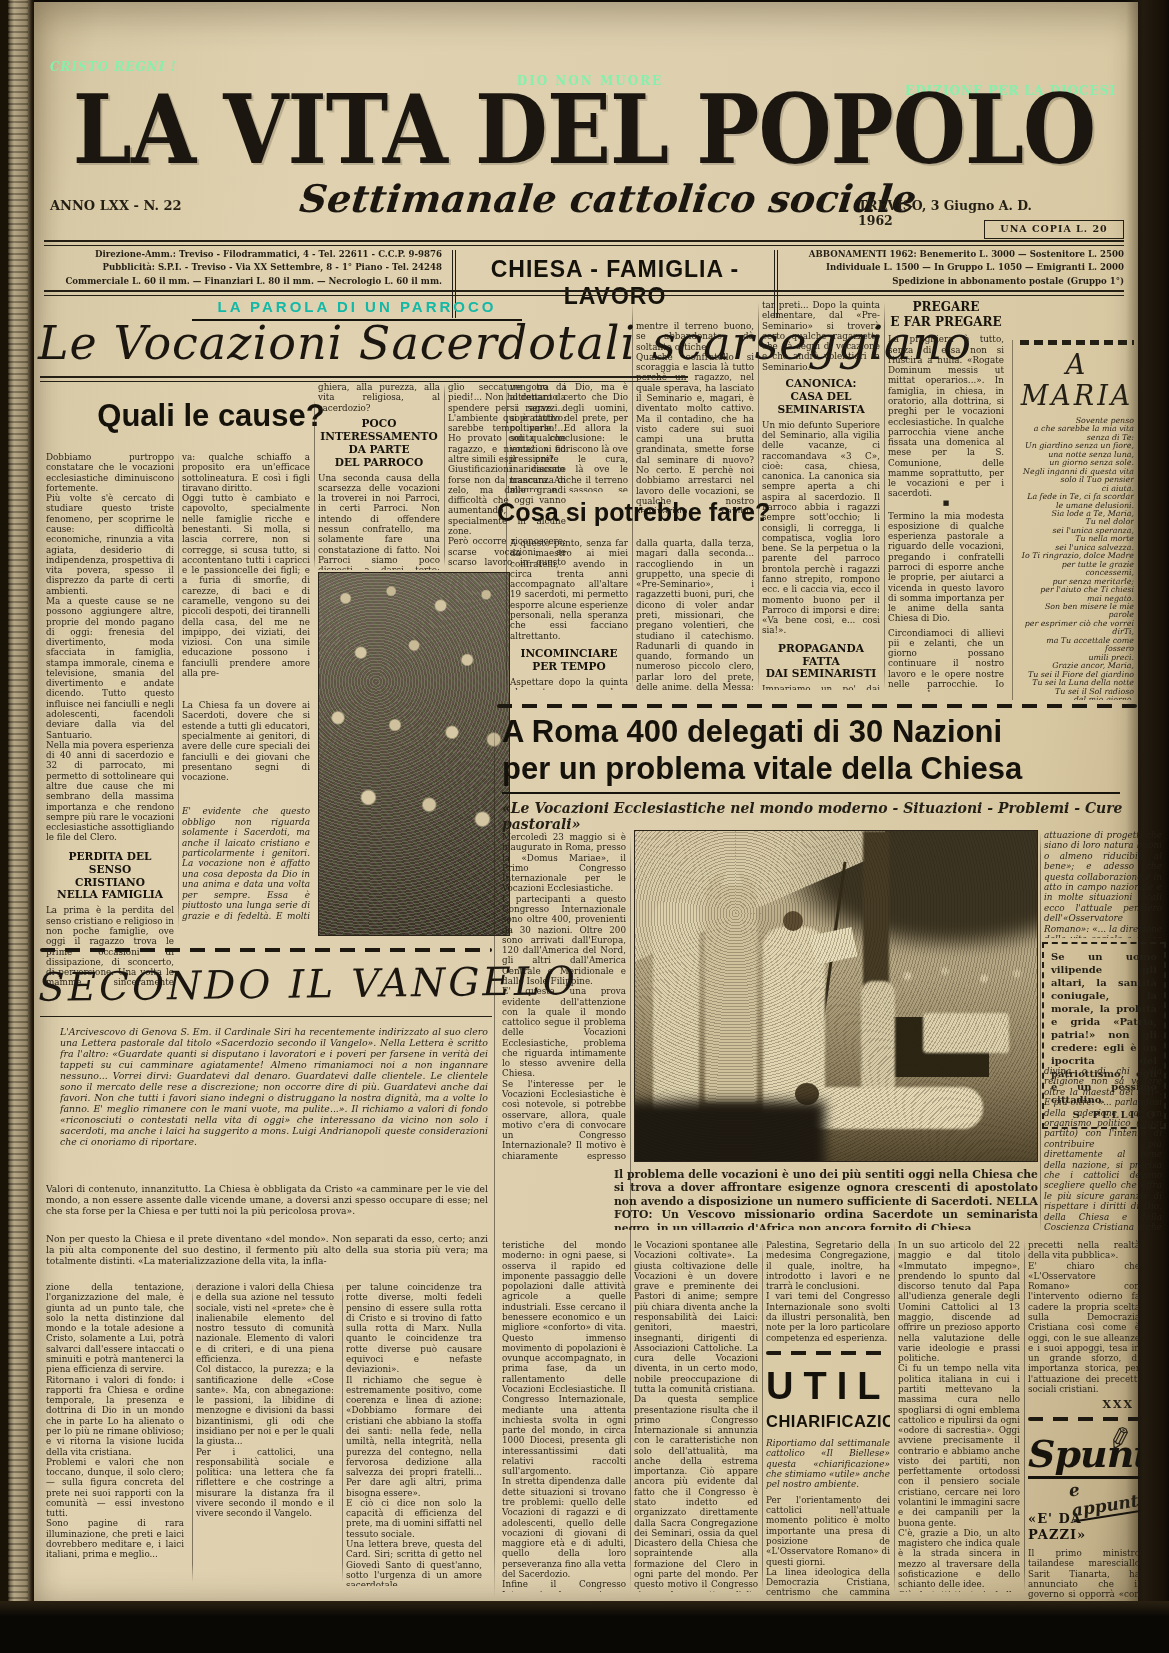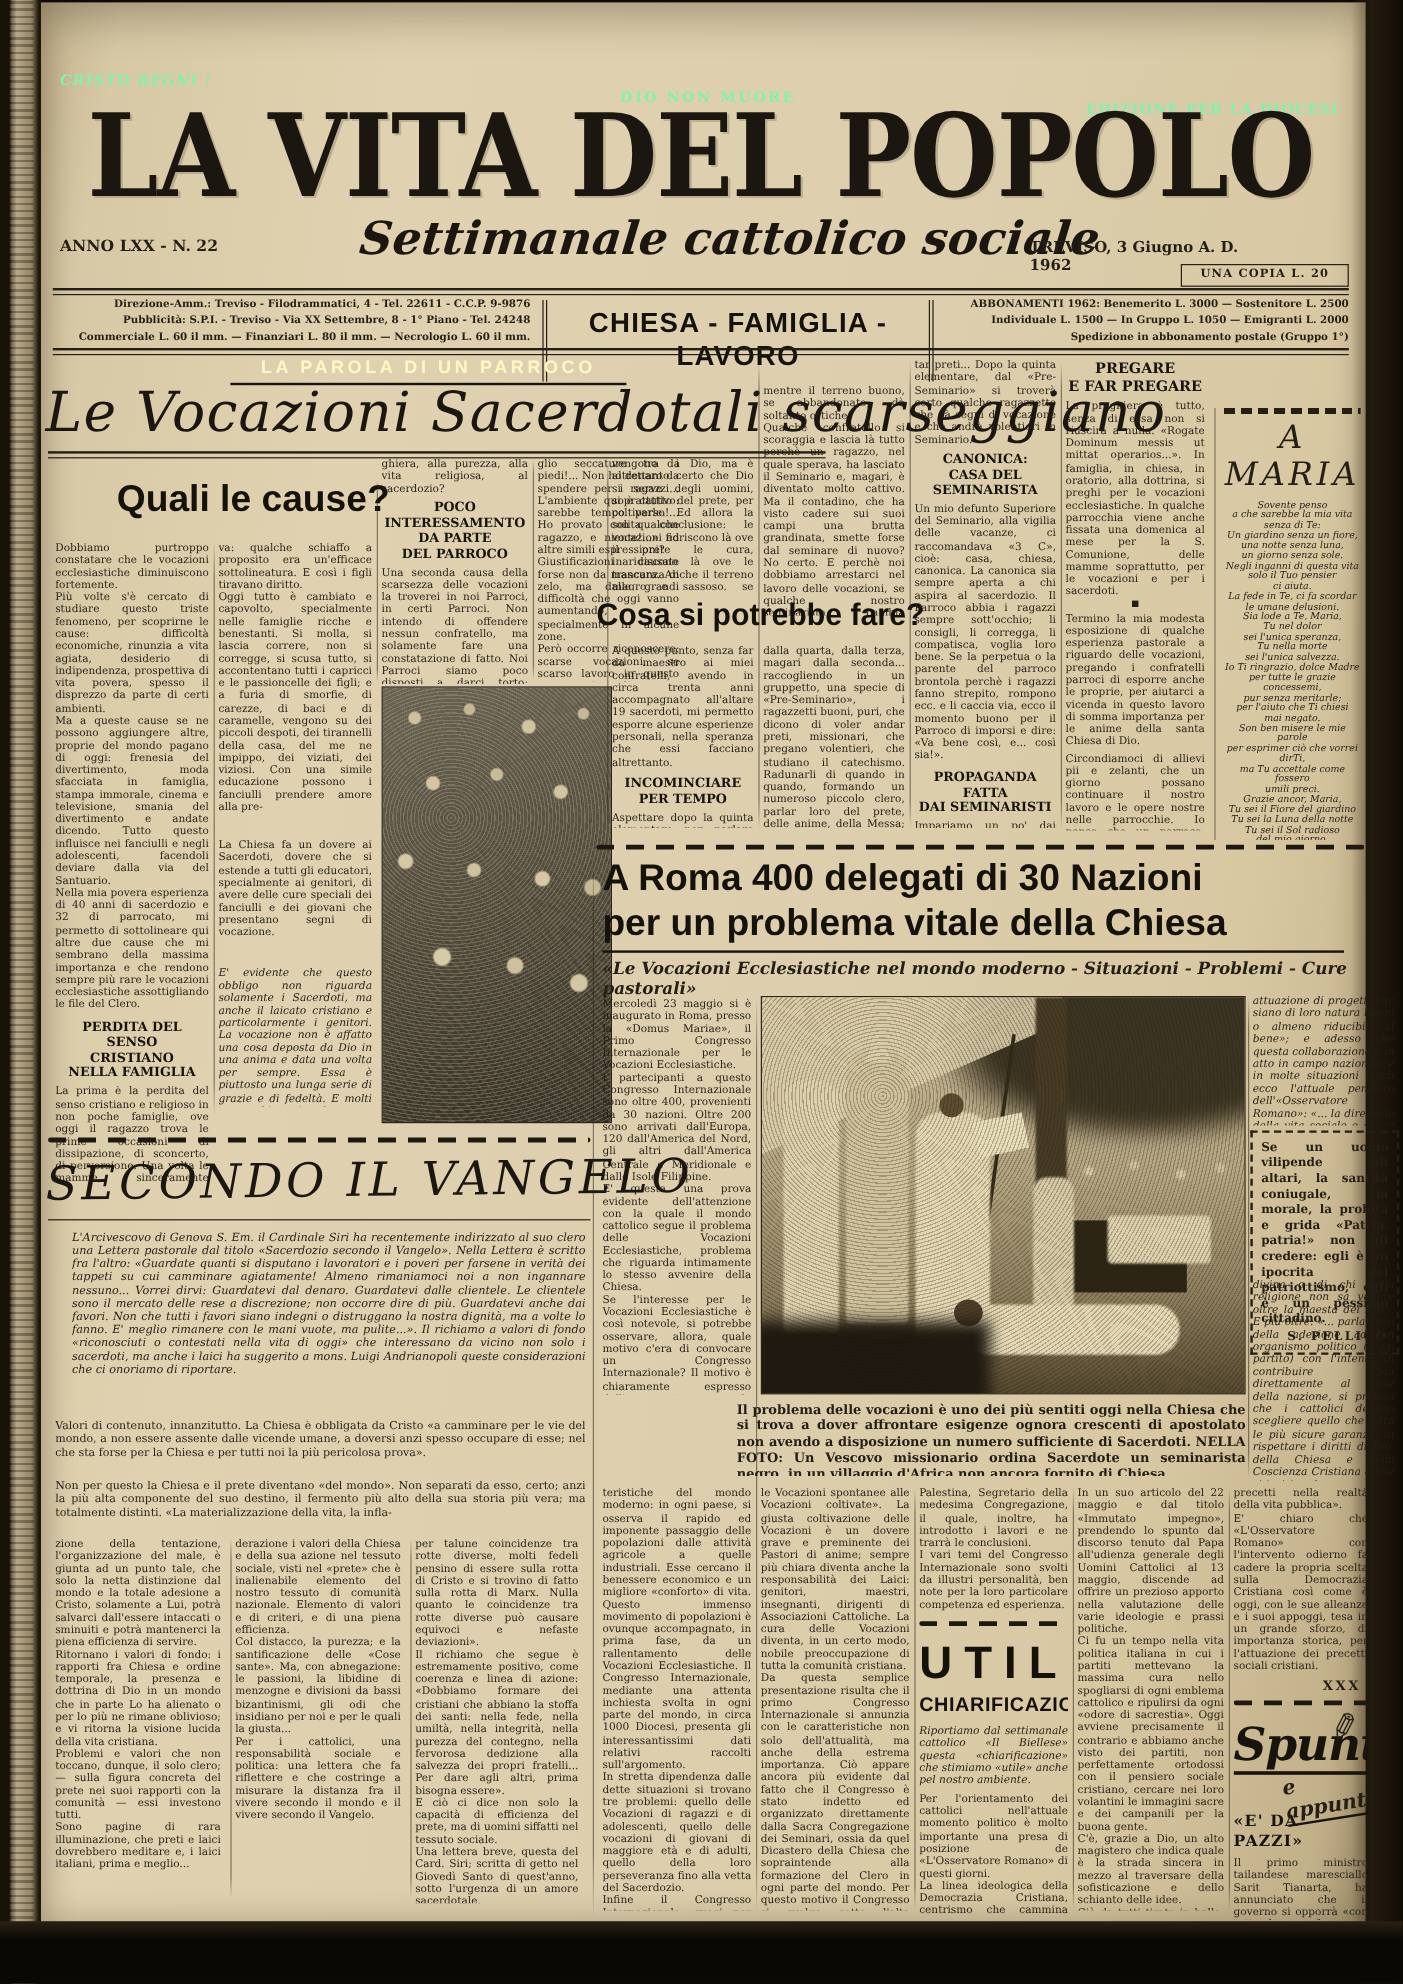--- a/index.html
+++ b/index.html
@@ -17,26 +17,26 @@
   .dash{height:4px;background:repeating-linear-gradient(90deg,#1e1910 0 15px,rgba(30,25,16,0) 15px 25px);border-radius:2px;}
   .dbl{border-top:2px solid #241f15;border-bottom:1px solid #241f15;height:3px;}
   .mast-motto{font-weight:bold;font-size:12px;letter-spacing:1px;color:#86efac;white-space:nowrap;}
   .title{font-weight:bold;font-size:84px;line-height:1;text-align:center;color:#1b1710;
          transform:scaleY(1.14);transform-origin:top;letter-spacing:-1px;
          text-shadow:2px 2px 0 rgba(30,24,14,.18);white-space:nowrap;}
   .script{font-style:italic;font-weight:bold;font-size:38px;text-align:center;transform:skewX(-6deg);
           color:#1b1710;white-space:nowrap;}
   .small-lines div{font-size:8.6px;font-weight:bold;line-height:1.55;text-align:right;}
   .kick{font-family:"Liberation Sans",sans-serif;font-weight:bold;font-size:15px;letter-spacing:3px;
-        text-align:center;border-bottom:2.5px solid #17130d;padding-bottom:4px;color:#fef9c3;white-space:nowrap;}
+        text-align:center;border-bottom:2.5px solid #17130d;padding-bottom:4px;color:#14b8a6;white-space:nowrap;}
   .headline1{font-style:italic;font-size:46px;text-align:center;color:#1b1710;white-space:nowrap;letter-spacing:1px;}
   .sansbig{font-family:"Liberation Sans",sans-serif;font-weight:bold;color:#15110b;}
   .photo{border:1px solid #29231a;}
   .pellico{border:2px dashed #241f15;padding:6px 7px;font-weight:bold;font-size:10px;line-height:1.3;text-align:justify;}
-  .poemline{font-style:italic;font-size:7.9px;line-height:1.07;text-align:center;}
+  .poemline{font-style:italic;font-size:7.9px;line-height:1.07;text-align:right;}
   .amaria-rule{height:5px;background:repeating-linear-gradient(90deg,#241f15 0 9px,transparent 9px 14px);}
 </style>
 </head>
 <body>
 
 <div id="page">
   <div class="ab paper"></div>
 
   <div class="ab" style="left:0;top:0;width:34px;height:1653px;background:linear-gradient(90deg,#181207 0 8px,#6b5f47 10px,#b5a685 14px,#8d7e60 26px,#241b0e 32px,#181207 34px);"></div>
   <div class="ab" style="left:8px;top:0;width:20px;height:1653px;opacity:.5;background:repeating-linear-gradient(0deg,rgba(30,25,15,.65) 0 2px,rgba(190,178,148,.3) 2px 6px);"></div>

